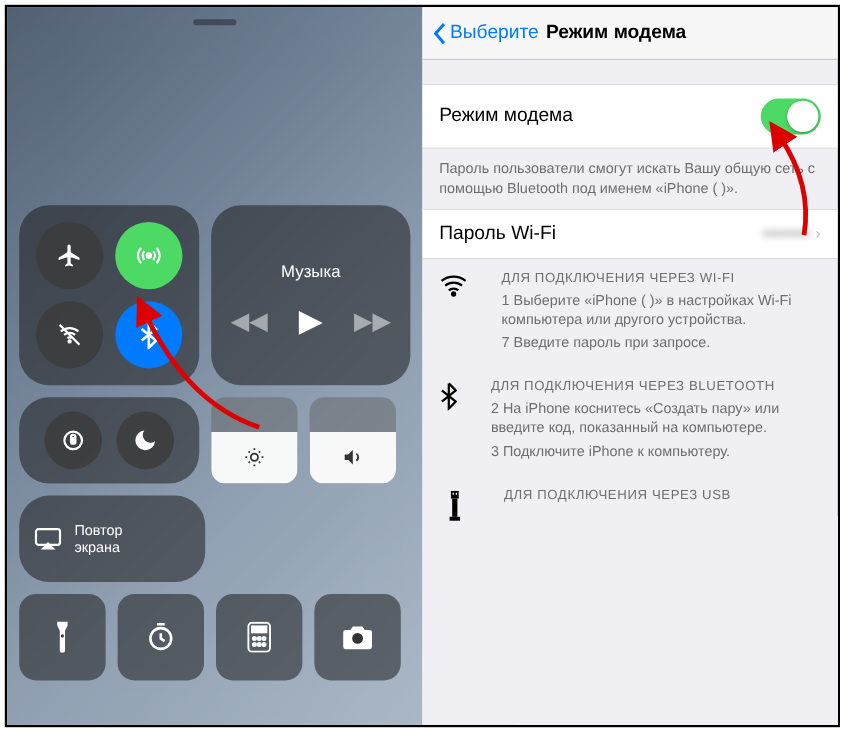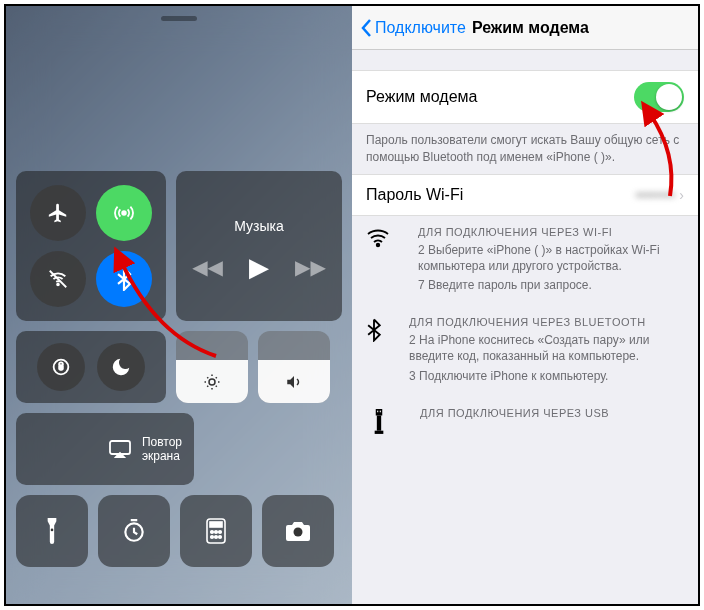--- a/index.html
+++ b/index.html
@@ -4,34 +4,34 @@
 <style>
 * { margin: 0; padding: 0; box-sizing: border-box; }
 body { font-family: -apple-system, "Helvetica Neue", Arial, sans-serif; background: #fff; width: 704px; height: 610px; position: relative; overflow: hidden; }
 .frame { position: absolute; top: 4px; left: 4px; right: 4px; bottom: 4px; border: 2px solid #000; display: flex; }
 .left-pane { width: 50%; height: 100%; position: relative; background: linear-gradient(135deg, #4a5568 0%, #718096 30%, #a0aec0 60%, #cbd5e0 100%); }
 .left-blur { position: absolute; inset: 0; backdrop-filter: blur(20px); background: rgba(100,120,140,0.3); }
 .right-pane { width: 50%; height: 100%; background: #efeff4; overflow: hidden; position: relative; }
 .cc { position: absolute; top: 0; left: 0; right: 0; bottom: 0; padding: 10px; }
 .grip { width: 36px; height: 5px; border-radius: 3px; background: rgba(0,0,0,0.35); margin: 0 auto 150px; }
 .cc-row { display: flex; gap: 10px; margin-bottom: 10px; }
-.panel { background: rgba(30,30,30,0.55); border-radius: 10px; display: flex; align-items: center; justify-content: center; }
+.panel { background: rgba(30,30,30,0.55); border-radius: 25px; display: flex; align-items: center; justify-content: center; }
 .conn-panel { width: 150px; height: 150px; flex-wrap: wrap; padding: 10px; gap: 10px; align-content: center; }
 .circ { width: 56px; height: 56px; border-radius: 50%; display: flex; align-items: center; justify-content: center; color: #fff; font-size: 22px; }
 .dark { background: rgba(60,60,60,0.85); }
 .green { background: #4cd964; }
 .blue { background: #007aff; }
 .music-panel { flex: 1; height: 150px; flex-direction: column; color: #fff; }
 .music-title { font-size: 14px; margin-bottom: 18px; margin-top: 8px; }
 .music-ctrls { display: flex; gap: 26px; font-size: 20px; align-items: center; }
 .two-panel { width: 150px; height: 72px; display: flex; gap: 12px; }
 .slider-panel { width: 72px; height: 72px; background: rgba(100,100,100,0.5); border-radius: 12px; position: relative; overflow: hidden; display: flex; align-items: flex-end; justify-content: center; }
 .slider-fill { width: 100%; height: 60%; background: rgba(255,255,255,0.95); position: absolute; bottom: 0; }
 .slider-icon { position: relative; z-index: 1; margin-bottom: 8px; color: #333; font-size: 16px; }
-.mirror-panel { width: 178px; height: 72px; padding: 0 12px; gap: 10px; color: #fff; justify-content: flex-end; }
+.mirror-panel { width: 155px; height: 72px; padding: 0 12px; gap: 10px; color: #fff; justify-content: flex-start; }
 .mirror-text { font-size: 12px; line-height: 1.2; }
 .btn-row { display: flex; gap: 10px; }
 .sq-btn { width: 72px; height: 72px; border-radius: 14px; background: rgba(30,30,30,0.55); display: flex; align-items: center; justify-content: center; color: #fff; font-size: 24px; }
 
 .arrow { position: absolute; z-index: 50; pointer-events: none; }
 .arrow svg { overflow: visible; }
 
 .nav { background: #f7f7f7; height: 44px; border-bottom: 1px solid #ccc; display: flex; align-items: center; padding: 0 8px; }
 .back { color: #007aff; font-size: 16px; display: flex; align-items: center; }
 .nav-title { font-weight: 600; font-size: 16px; color: #000; margin-left: 6px; }
@@ -186,21 +186,21 @@
         </svg>
 </div>
 </div>
 
 <div class="right-pane">
   <div class="nav">
     <div class="back">
       <svg width="12" height="20" viewBox="0 0 12 20" fill="none" stroke="#007aff" stroke-width="2.5">
             <path d="M10 2L3 10l7 8"></path>
           </svg>
-      <span style="margin-left:3px">Подключите</span>
+      <span style="margin-left:3px">Выберите</span>
     </div>
     <div class="nav-title">Режим модема</div>
   </div>
 
   <div class="spacer20"></div>
   <div class="cell">
     <span>Режим модема</span>
     <div class="toggle"></div>
   </div>
   <div class="footer-text">
@@ -215,21 +215,21 @@
   <div class="help-block">
     <div class="help-icon">
       <svg width="24" height="20" viewBox="0 0 24 20" fill="none" stroke="#000" stroke-width="1.8">
             <path d="M2 6a16 16 0 0 1 20 0M5 10a11 11 0 0 1 14 0M8 14a6 6 0 0 1 8 0"></path>
             <circle cx="12" cy="17" r="1.3" fill="#000"></circle>
           </svg>
     </div>
     <div class="help-text">
       <div class="help-title">ДЛЯ ПОДКЛЮЧЕНИЯ ЧЕРЕЗ WI-FI</div>
       <ol>
-        <li>2 Выберите «iPhone (               )» в настройках Wi-Fi компьютера или другого устройства.</li>
+        <li>1 Выберите «iPhone (               )» в настройках Wi-Fi компьютера или другого устройства.</li>
         <li>7 Введите пароль при запросе.</li>
       </ol>
     </div>
   </div>
 
   <div class="help-block">
     <div class="help-icon">
       <svg width="14" height="24" viewBox="0 0 12 20" fill="none" stroke="#000" stroke-width="1.6">
             <path d="M6 1v18l5-5-10-8m0 8l10-8-5-5"></path>
           </svg>

